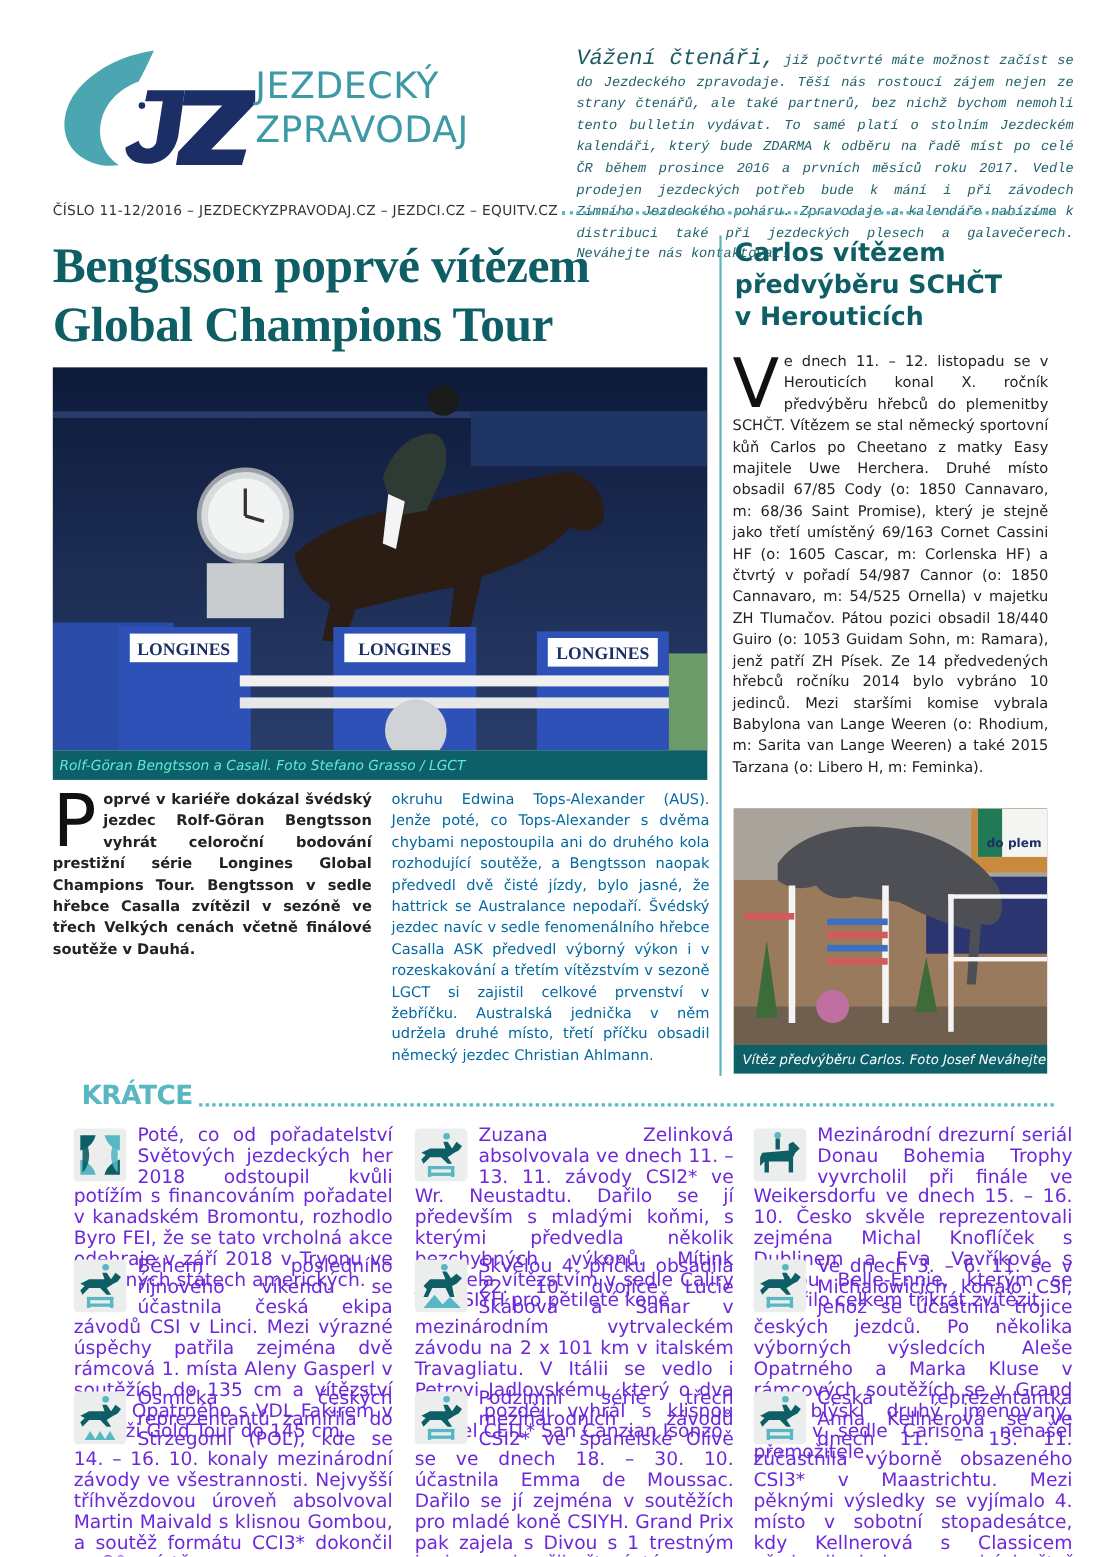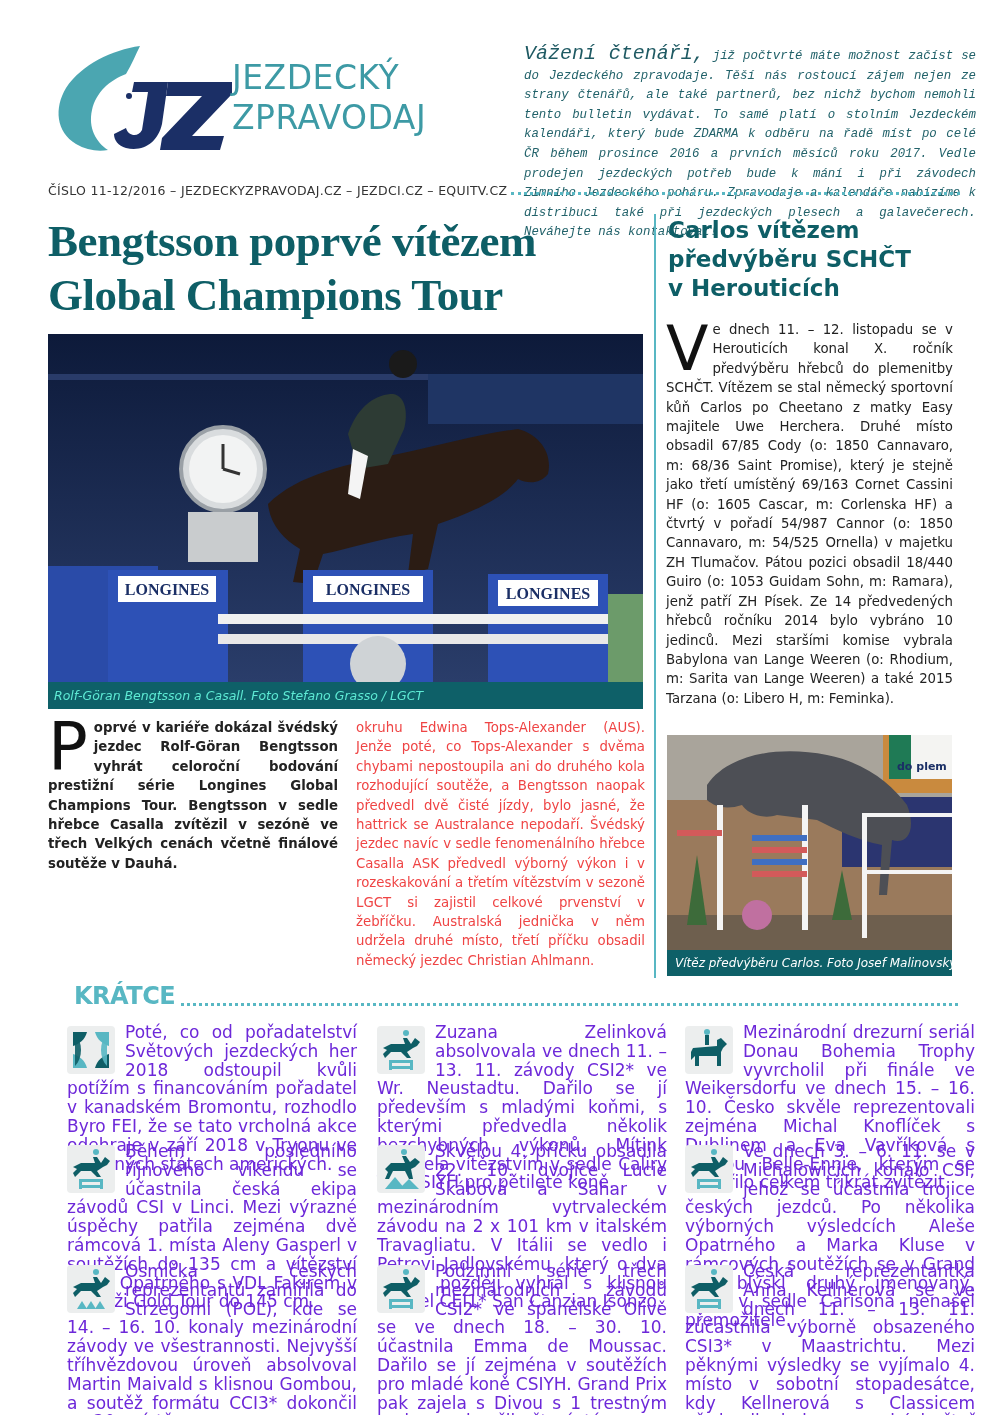--- a/index.html
+++ b/index.html
@@ -16,21 +16,21 @@
   .issue-line .dots { flex: 1; border-bottom: 3px dotted #58b7c3; margin-left: 4px; height: 1px; position: relative; top: 3px; }
 
   
   .headline { position: absolute; left: 48px; top: 214px; width: 600px; font-size: 45px; line-height: 54px; color: #0e5e66; font-family: Liberation Serif, serif; font-weight: bold; letter-spacing: -0.5px; }
   .main-photo { position: absolute; left: 48px; top: 334px; width: 595px; height: 348px; overflow: hidden; background: #1b2a4a; }
   .caption { position: absolute; left: 48px; top: 682px; width: 595px; height: 27px; background: #0e6068; color: #5eead4; font-style: italic; font-size: 12.5px; line-height: 27px; padding-left: 6px; font-family: "DejaVu Sans", sans-serif; }
   .col-left { position: absolute; left: 48px; top: 718px; width: 290px; font-size: 13.3px; line-height: 19.4px; text-align: justify; font-family: "DejaVu Sans", sans-serif; color: #222; }
   .col-left .lead-bold { font-weight: bold; }
   .dropcap { float: left; font-size: 66px; line-height: 54px; margin: 2px 6px 0 0; font-weight: normal; color: #111; font-family: "DejaVu Sans", sans-serif; }
   .indent { text-indent: 24px; display: block; }
-  .col-mid { position: absolute; left: 356px; top: 718px; width: 289px; font-size: 13.3px; line-height: 19.4px; text-align: justify; font-family: "DejaVu Sans", sans-serif; color: #ef4444; }
+  .col-mid { position: absolute; left: 356px; top: 718px; width: 289px; font-size: 13.3px; line-height: 19.4px; text-align: justify; font-family: "DejaVu Sans", sans-serif; color: #0369a1; }
 
   
   .vdivider { position: absolute; left: 654px; top: 214px; width: 2px; height: 764px; background: #58b7c3; }
 
   
   .side-head { position: absolute; left: 668px; top: 216px; width: 300px; font-size: 23px; line-height: 29px; color: #0e5e66; font-weight: bold; font-family: "DejaVu Sans", sans-serif; }
   .side-body { position: absolute; left: 666px; top: 320px; width: 287px; font-size: 13.3px; line-height: 19.4px; text-align: justify; color: #222; font-family: "DejaVu Sans", sans-serif; }
   .side-body .dropcap { font-size: 62px; line-height: 50px; margin: 4px 4px 0 0; }
   .side-photo { position: absolute; left: 667px; top: 735px; width: 285px; height: 215px; overflow: hidden; background: #8a7a66; }
   .side-caption { position: absolute; left: 667px; top: 950px; width: 285px; height: 26px; background: #0e6068; color: #fff; font-style: italic; font-size: 12px; line-height: 26px; padding-left: 8px; font-family: "DejaVu Sans", sans-serif; white-space: nowrap; }
@@ -145,21 +145,21 @@
     <rect x="85" y="112" width="55" height="6" fill="#d35a5a"></rect>
     <rect x="85" y="124" width="55" height="6" fill="#3f6fc2"></rect>
     <rect x="85" y="136" width="55" height="6" fill="#d35a5a"></rect>
     <rect x="195" y="78" width="90" height="4" fill="#f4f4f4"></rect>
     <rect x="195" y="135" width="90" height="4" fill="#f4f4f4"></rect>
     <circle cx="90" cy="180" r="15" fill="#c070a0"></circle>
     <path d="M20 190 L30 120 L40 190 Z" fill="#3d6b3a"></path>
     <path d="M165 185 L175 135 L185 185 Z" fill="#3d6b3a"></path>
   </svg>
 </div>
-<div class="side-caption">Vítěz předvýběru Carlos. Foto Josef Malinovský</div>
+<div class="side-caption">Vítěz předvýběru Carlos. Foto Josef Neváhejte</div>
 
 <div class="kratce">
   <span class="kratce-title">KRÁTCE</span>
   <span class="dots"></span>
 </div>
 
 <div class="brief" style="left:48px; top:1023px;">
   <span class="ic">
     <svg viewBox="0 0 48 48">
         <path d="M6 6 L20 6 C18 14 12 18 6 20 Z" fill="#0e5e66"></path>

